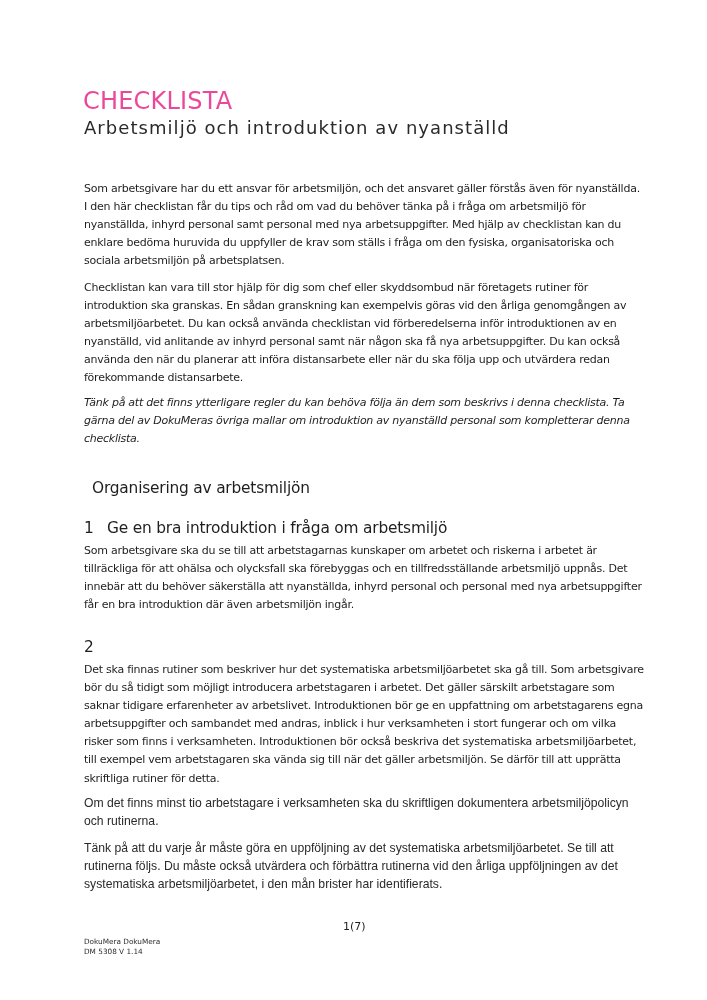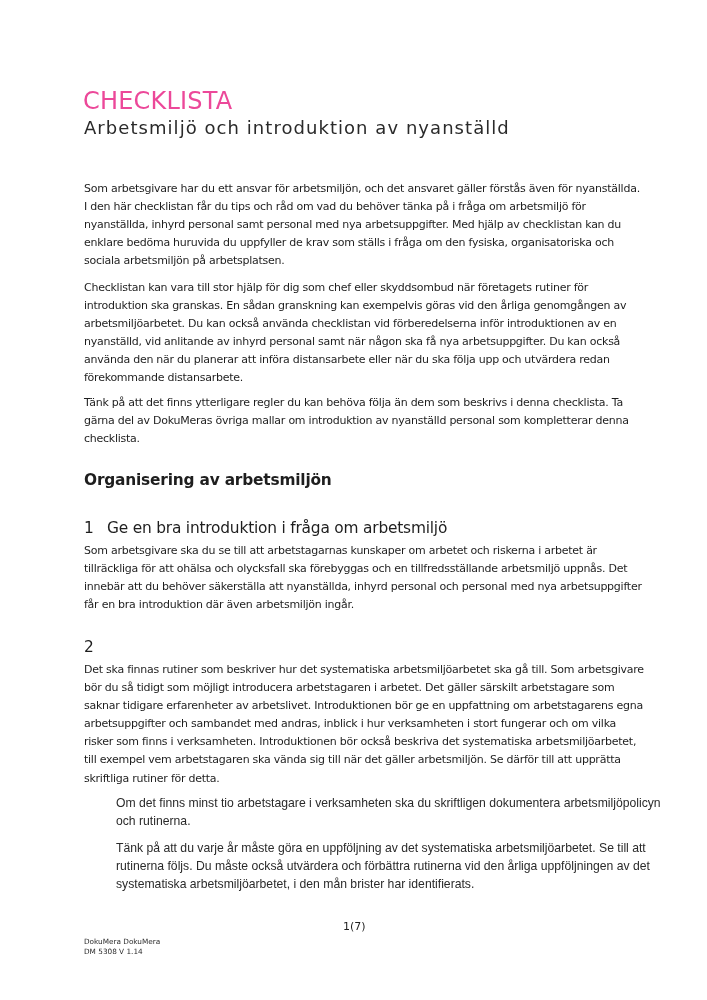--- a/index.html
+++ b/index.html
@@ -19,24 +19,23 @@
     color: #2a2a2a; margin: 0; line-height: 16px;
   }
   .para {
     position: absolute; left: 84px; width: 560px; margin: 0;
     font-family: "DejaVu Sans", sans-serif; font-size: 11px; line-height: 18.1px;
     color: #1e1e1e; letter-spacing: -0.25px;
   }
   .para.alt {
     font-family: "Liberation Sans", sans-serif; font-size: 12.2px; letter-spacing: 0;
     color: #2a2a2a;
-    margin-left: 32px;
   }
   .section-heading {
-    position: absolute; left: 84px; margin: 0; font-weight: bold;
+    position: absolute; left: 84px; margin: 8px; font-weight: normal;
     font-family: "DejaVu Sans", sans-serif; font-size: 15.4px; color: #1e1e1e;
     letter-spacing: -0.2px; line-height: 20px;
   }
   .numbered-heading {
     position: absolute; left: 84px; margin: 0; font-weight: normal;
     font-family: "DejaVu Sans", sans-serif; font-size: 15.4px; color: #1e1e1e;
     letter-spacing: -0.2px; line-height: 20px; display: flex;
   }
   .numbered-heading .num { width: 23px; display: inline-block; }
   .page-number {
@@ -50,21 +49,21 @@
 </style>
 </head>
 <body>
 
 <div class="page">
   <h1 class="title">CHECKLISTA</h1>
   <p class="subtitle">Arbetsmiljö och introduktion av nyanställd</p>
 
   <p class="para" style="top:180px;">Som arbetsgivare har du ett ansvar för arbetsmiljön, och det ansvaret gäller förstås även för nyanställda. I den här checklistan får du tips och råd om vad du behöver tänka på i fråga om arbetsmiljö för nyanställda, inhyrd personal samt personal med nya arbetsuppgifter. Med hjälp av checklistan kan du enklare bedöma huruvida du uppfyller de krav som ställs i fråga om den fysiska, organisatoriska och sociala arbetsmiljön på arbetsplatsen.</p>
   <p class="para" style="top:279px;">Checklistan kan vara till stor hjälp för dig som chef eller skyddsombud när företagets rutiner för introduktion ska granskas. En sådan granskning kan exempelvis göras vid den årliga genomgången av arbetsmiljöarbetet. Du kan också använda checklistan vid förberedelserna inför introduktionen av en nyanställd, vid anlitande av inhyrd personal samt när någon ska få nya arbetsuppgifter. Du kan också använda den när du planerar att införa distansarbete eller när du ska följa upp och utvärdera redan förekommande distansarbete.</p>
-  <p class="para" style="top:394px;">Tänk på att det finns ytterligare regler du kan behöva följa än dem som beskrivs i denna checklista. Ta gärna del av DokuMeras övriga mallar om introduktion av nyanställd personal som kompletterar denna checklista.</p>
+  <p class="para" style="top:394px;font-style:italic;">Tänk på att det finns ytterligare regler du kan behöva följa än dem som beskrivs i denna checklista. Ta gärna del av DokuMeras övriga mallar om introduktion av nyanställd personal som kompletterar denna checklista.</p>
 
   <h2 class="section-heading" style="top:470px;">Organisering av arbetsmiljön</h2>
 
   <h3 class="numbered-heading" style="top:518px;">
     <span class="num">1</span>
     <span>Ge en bra introduktion i fråga om arbetsmiljö</span>
   </h3>
   <p class="para" style="top:542px;">Som arbetsgivare ska du se till att arbetstagarnas kunskaper om arbetet och riskerna i arbetet är tillräckliga för att ohälsa och olycksfall ska förebyggas och en tillfredsställande arbetsmiljö uppnås. Det innebär att du behöver säkerställa att nyanställda, inhyrd personal och personal med nya arbetsuppgifter får en bra introduktion där även arbetsmiljön ingår.</p>
 
   <h3 class="numbered-heading" style="top:637px;">

